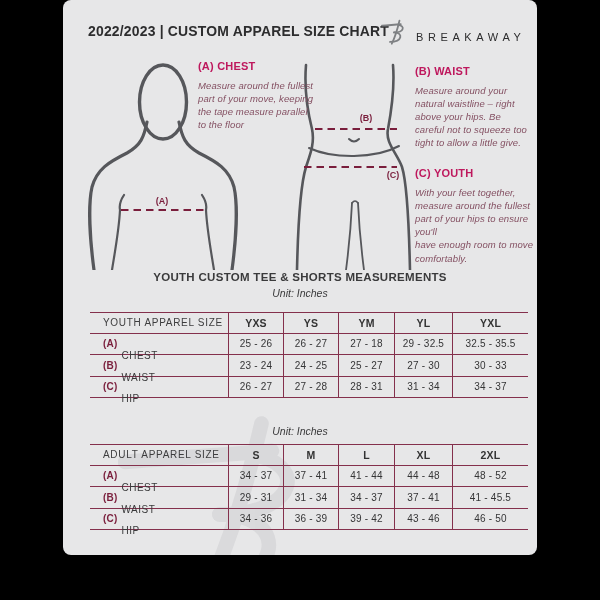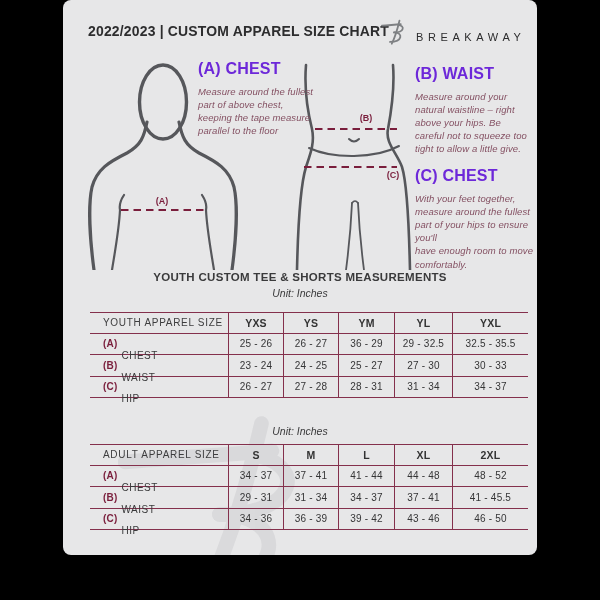--- a/index.html
+++ b/index.html
@@ -10,21 +10,21 @@
   
   .doc-title{position:absolute;left:25px;top:22px;font-size:15px;font-weight:800;color:#2d2d2e;
              letter-spacing:.2px;transform:scaleX(.93);transform-origin:left top;white-space:nowrap;}
   .brand{position:absolute;left:318px;top:16px;display:flex;align-items:center;}
   .brand-name{margin-left:8px;font-size:11px;font-weight:400;letter-spacing:4.6px;color:#2d2d2e;padding-top:9px;}
 
   
   .diagram-svg{position:absolute;left:0;top:55px;}
   .marker{position:absolute;width:32px;text-align:center;font-size:9px;font-weight:700;color:#7a1e3c;}
   .guide{position:absolute;}
-  .guide h3{margin:0;font-size:16px;font-weight:800;color:#6d28d9;letter-spacing:.2px;}
+  .guide h3{margin:0;font-size:11px;font-weight:800;color:#be185d;letter-spacing:.2px;}
   .guide p{margin:7px 0 0 0;font-size:9.5px;font-style:italic;color:#845062;line-height:1.38;
            white-space:pre-line;letter-spacing:.1px;}
   .guide-a{left:135px;top:60px;width:116px;}
   .guide-b{left:352px;top:65px;width:114px;}
   .guide-c{left:352px;top:167px;width:120px;}
 
   
   .sec-title{position:absolute;left:0;width:474px;text-align:center;font-size:11.5px;font-weight:800;
              color:#3a3a3b;letter-spacing:.3px;}
   .sec-unit{position:absolute;left:0;width:474px;text-align:center;font-size:10.5px;font-style:italic;
@@ -89,28 +89,28 @@
         <line x1="252" y1="74" x2="334" y2="74"></line>
         <line x1="241" y1="112" x2="334" y2="112"></line>
       </g>
     </svg>
     <div class="marker" style="left:83px;top:196px">(A)</div>
     <div class="marker" style="left:287px;top:113px">(B)</div>
     <div class="marker" style="left:314px;top:170px">(C)</div>
 
     <div class="guide guide-a">
       <h3>(A) CHEST</h3>
-      <p>Measure around the fullest part of above chest, keeping the tape measure parallel to the floor</p>
+      <p>Measure around the fullest part of your move, keeping the tape measure parallel to the floor</p>
     </div>
     <div class="guide guide-b">
       <h3>(B) WAIST</h3>
       <p>Measure around your natural waistline – right above your hips. Be careful not to squeeze too tight to allow a little give.</p>
     </div>
     <div class="guide guide-c">
-      <h3>(C) CHEST</h3>
+      <h3>(C) YOUTH</h3>
       <p>With your feet together, measure around the fullest part of your hips to ensure you'll
 have enough room to move comfortably.</p>
     </div>
 
     <div class="sec-title" style="top:271px">YOUTH CUSTOM TEE &amp; SHORTS MEASUREMENTS</div>
     <div class="sec-unit" style="top:287px">Unit: Inches</div>
 
     <div class="size-table" style="top:312px">
       <div class="cell top rowhead">
           <span class="tbl-corner">YOUTH APPAREL SIZE</span>
@@ -130,21 +130,21 @@
       <div class="cell top vline">
           <span class="szhead">YXL</span>
         </div>
 
       <div class="cell rowhead">
           <span class="pfx">(A)</span>
           <span class="rlbl">CHEST</span>
         </div>
       <div class="cell vline">25 - 26</div>
       <div class="cell vline">26 - 27</div>
-      <div class="cell vline">36 - 29</div>
+      <div class="cell vline">27 - 18</div>
       <div class="cell vline">29 - 32.5</div>
       <div class="cell vline">32.5 - 35.5</div>
 
       <div class="cell rowhead">
           <span class="pfx">(B)</span>
           <span class="rlbl">WAIST</span>
         </div>
       <div class="cell vline">23 - 24</div>
       <div class="cell vline">24 - 25</div>
       <div class="cell vline">25 - 27</div>

